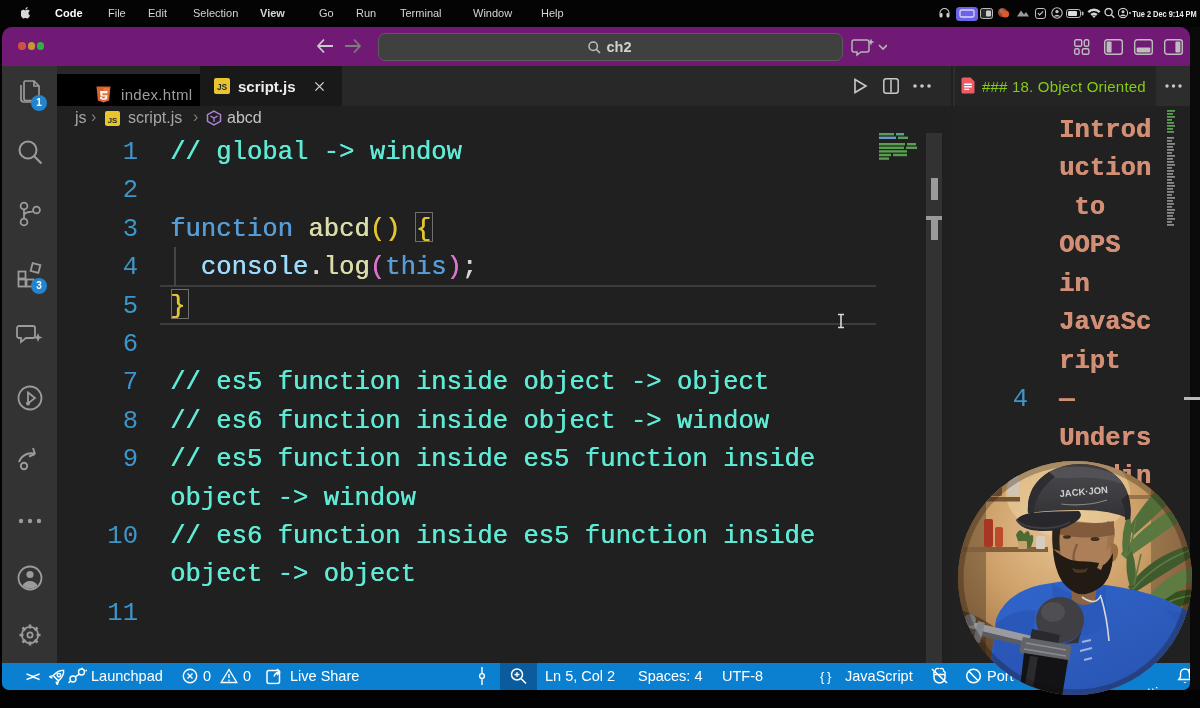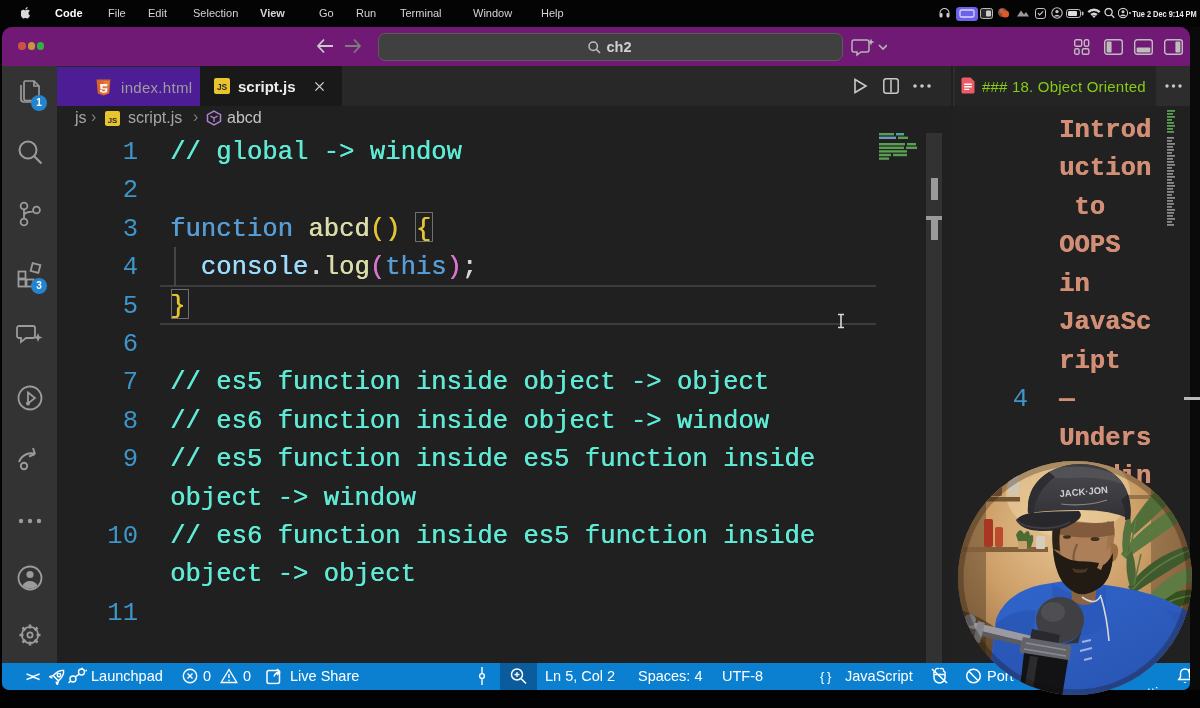--- a/index.html
+++ b/index.html
@@ -215,21 +215,21 @@
       <svg class="aicon" style="top:569px;" width="27" height="27" viewBox="0 0 27 27">
           <g fill="none" stroke="#9b9b9b" stroke-width="1.8">
             <circle cx="13.5" cy="13.5" r="8.2"></circle>
             <circle cx="13.5" cy="13.5" r="2.6"></circle>
             <path d="M13.5 3 v4 M13.5 20 v4 M3 13.5 h4 M20 13.5 h4 M6 6 l2.8 2.8 M18.2 18.2 L21 21 M21 6 l-2.8 2.8 M8.8 18.2 L6 21" stroke-width="2.6"></path>
           </g>
         </svg>
     </div>
     <div id="tabstrip">
 
-      <div style="position:absolute;left:0;top:1px;width:143px;height:40px;background:#4c1d95;">
+      <div style="position:absolute;left:0;top:8px;width:143px;height:40px;background:#000000;">
         <svg style="position:absolute;left:39px;top:12px;" width="15" height="17" viewBox="0 0 15 17">
             <path d="M0.5 0.5 h14 l-1.3 14 -5.7 2 -5.7-2z" fill="#d9632e"></path>
             <path d="M7.5 2 v13.4 l4.6-1.6 L13.2 2z" fill="#e57b42"></path>
             <path d="M4 5 h7.5 l-.3 2.3 H6.5 l.2 2 h4.7 l-.5 3.6 -3.4 1.1 -3.3-1.1 -.2-1.9 h2.1 l.1 1 1.4.4 1.5-.4.2-1.4 H4.6z" fill="#fff" opacity=".92"></path>
           </svg>
         <span class="tabtxt" style="position:absolute;left:64px;top:50%;transform:translateY(-50%);color:#9d9d9d;letter-spacing:0.3px;">index.html</span>
       </div>
 
       <div style="position:absolute;left:143px;top:0;width:142px;height:40px;background:#191919;">
         <svg style="position:absolute;left:14px;top:12px;" width="16" height="16" viewBox="0 0 16 16">

